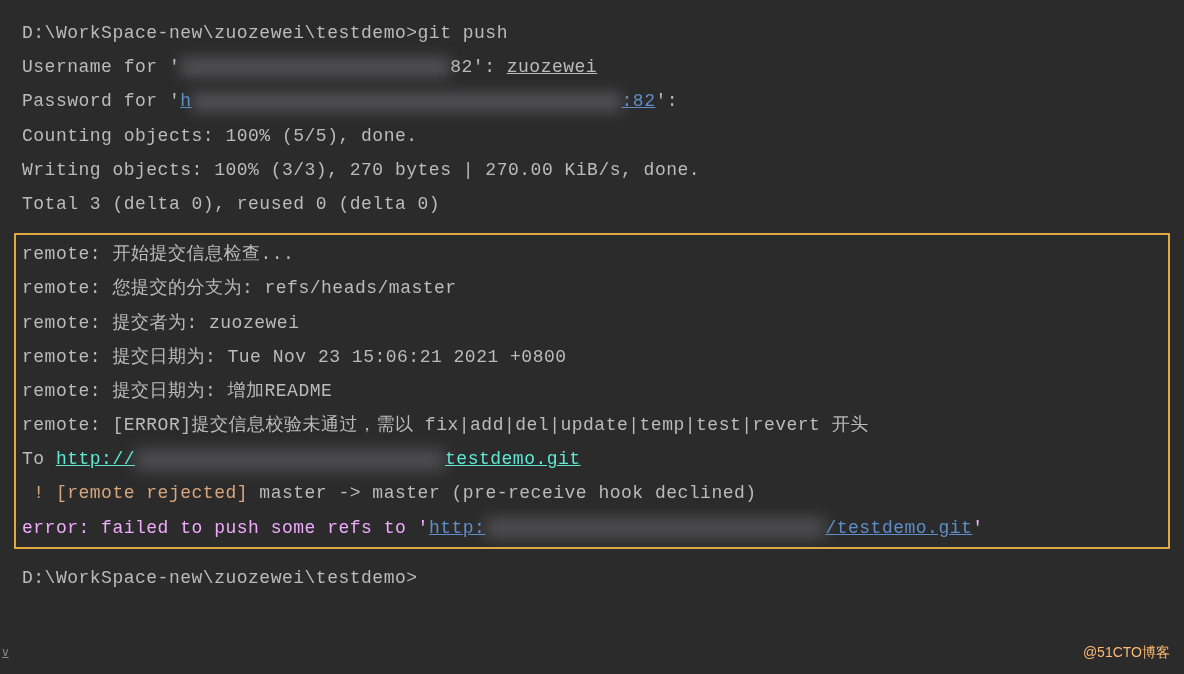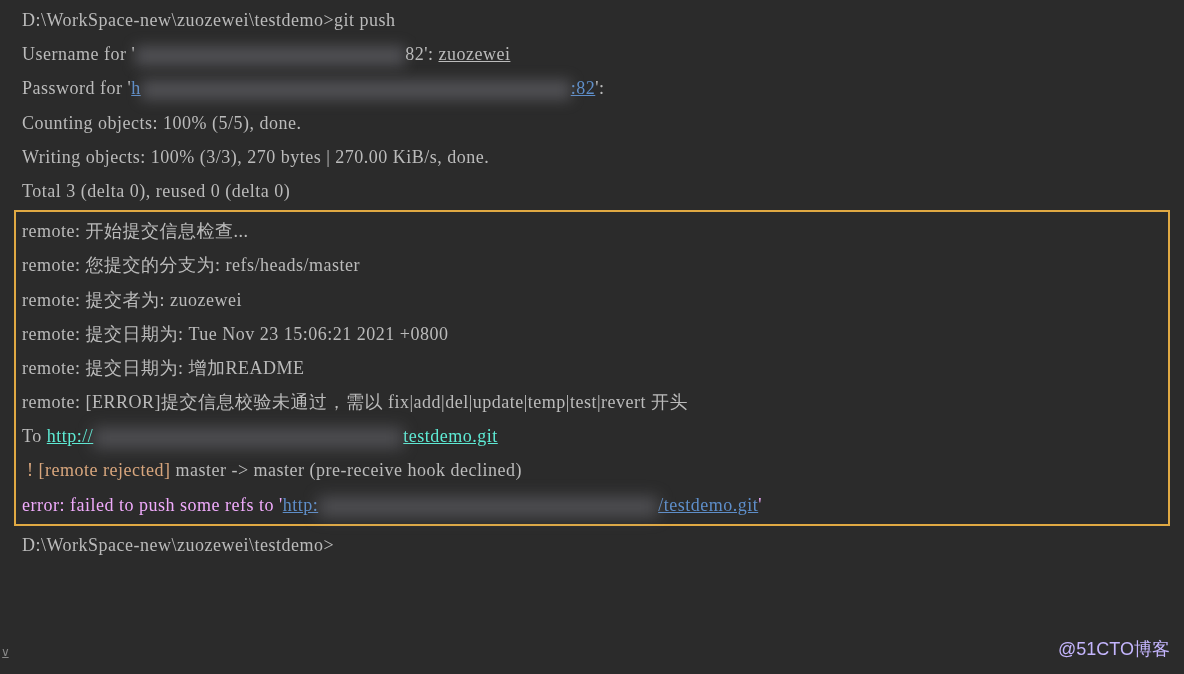--- a/index.html
+++ b/index.html
@@ -13,34 +13,33 @@
       font-size: 18px;
       line-height: 1.9;
       color: #bbbbbb;
       width: 1184px;
       height: 674px;
       position: relative;
       overflow: hidden;
       letter-spacing: 0.5px;
     }
     .terminal {
-      padding: 3px 22px;
-      font-family: Liberation Serif, serif;
+      padding: 16px 22px;
     }
     .line {
       white-space: pre;
     }
     .username-value {
       text-decoration: underline;
       color: #bbbbbb;
       text-align: center;
     }
     .highlight-box {
       border: 2px solid #e0a943;
-      margin: 2px -8px;
+      margin: 12px -8px;
       padding: 2px 6px;
     }
     .link {
       color: #5e8ec9;
       text-decoration: underline;
     }
     .link-purple {
       color: #5eead4;
       text-decoration: underline;
     }
@@ -58,22 +57,22 @@
       vertical-align: middle;
     }
     .blur1 { width: 270px; height: 20px; }
     .blur2 { width: 430px; height: 20px; }
     .blur3 { width: 310px; height: 20px; filter: blur(8px); }
     .blur4 { width: 340px; height: 20px; filter: blur(8px); }
     .watermark {
       position: absolute;
       bottom: 8px;
       right: 14px;
-      color: #c4b5fd;
-      font-size: 18px;
+      color: #fdba74;
+      font-size: 14px;
       font-family: sans-serif;
       letter-spacing: 0;
     }
     .sidebar-text {
       position: absolute;
       left: 2px;
       bottom: 30px;
       transform: rotate(-90deg);
       transform-origin: left bottom;
       color: #888;

